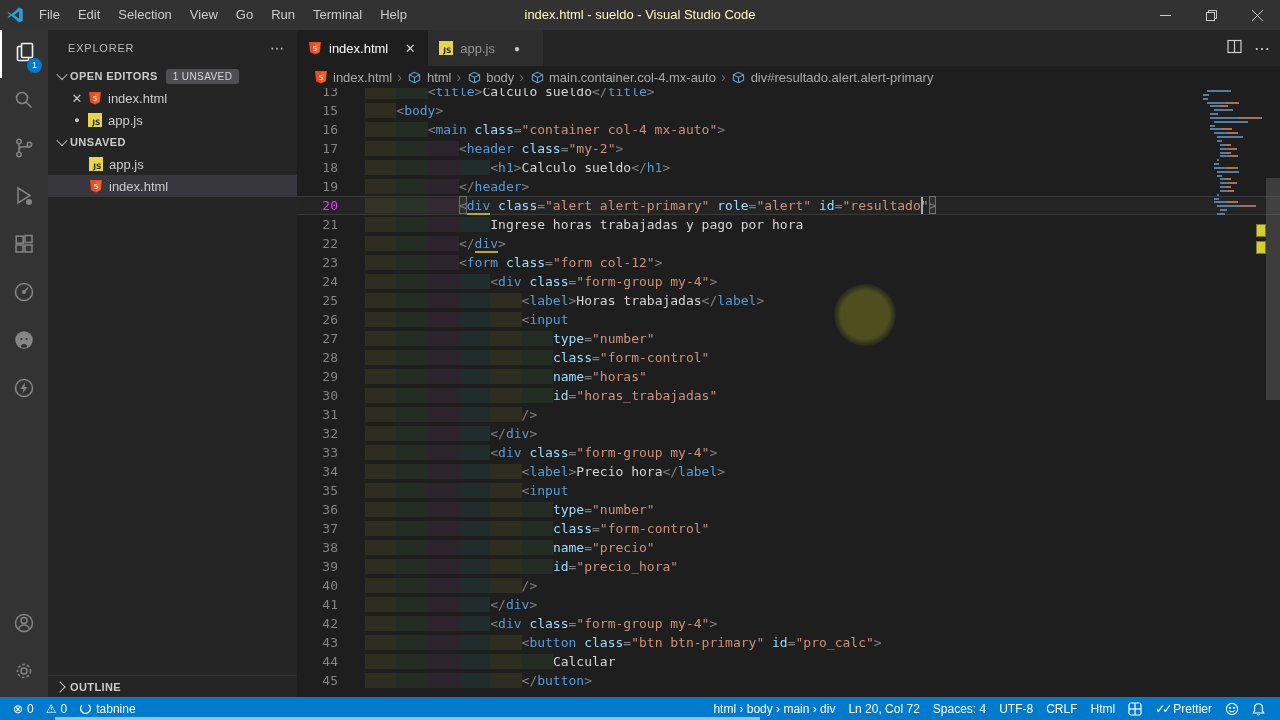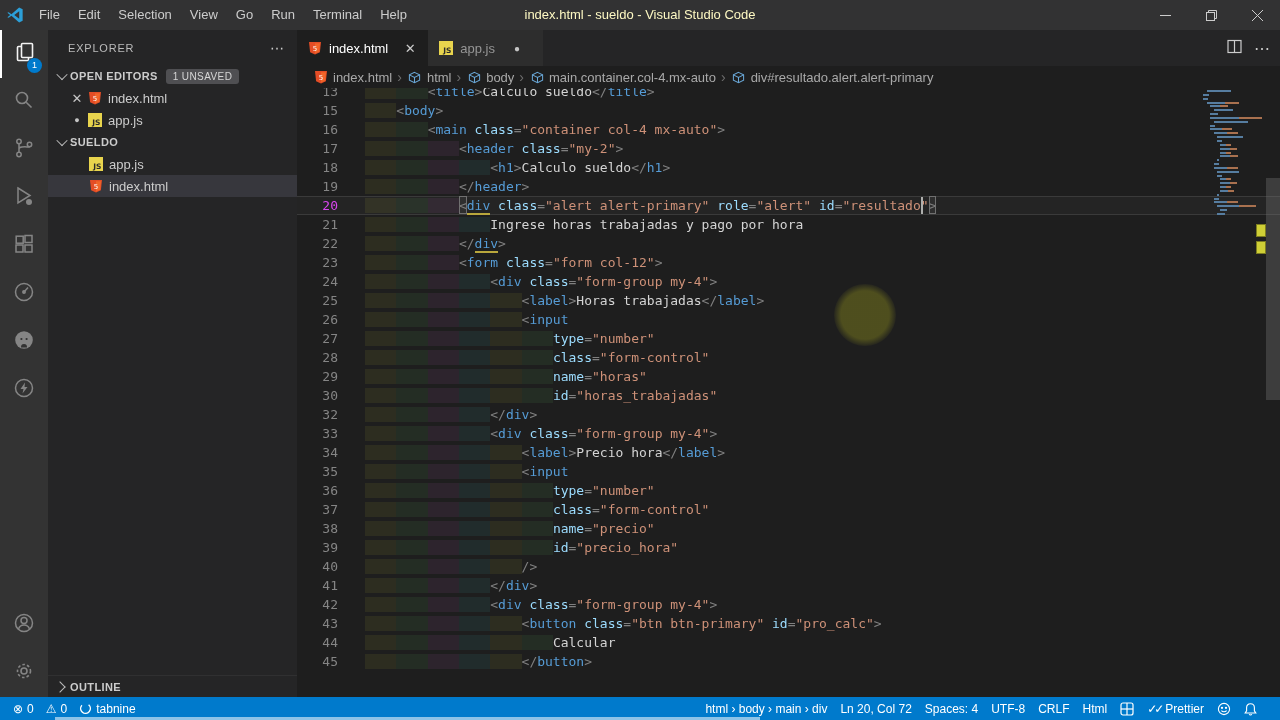--- a/index.html
+++ b/index.html
@@ -95,21 +95,21 @@
   .mm-line { display:flex; height:2px; margin-bottom:1.85px; }
   .mm-seg { height:2px; }
   .scrollbar { position:absolute; top:0; right:0; width:14px; height:100%; }
   .sb-thumb { position:absolute; left:0; width:14px; background:rgba(121,121,121,0.35); }
   .ov-mark { position:absolute; width:10px; height:13px; background:#cfcf36; border:1px solid #7d7d20; }
 
   
   .statusbar { position:absolute; left:0; bottom:0; width:1280px; height:23px; background:#007acc;
     color:#ffffff; font-size:12px; display:flex; align-items:center; z-index:40; }
   .sb-left { display:flex; align-items:center; padding-left:8px; gap:2px; }
-  .sb-right { margin-left:auto; display:flex; align-items:center; padding-right:18px; gap:3px; }
+  .sb-right { margin-left:auto; display:flex; align-items:center; padding-right:10px; gap:3px; }
   .sb-item { display:flex; align-items:center; gap:4px; padding:0 5px; height:23px; white-space:nowrap; }
   .sb-item .ic { font-size:12px; display:inline-flex; align-items:center; }
   .progress-strip { position:absolute; left:55px; bottom:0; width:705px; height:3px;
     background:rgba(255,255,255,0.55); z-index:50; }
 </style>
 </head>
 <body>
 
 <div class="app">
 
@@ -255,21 +255,21 @@
               <svg width="14" height="14" viewBox="0 0 14 14">
                 <rect width="14" height="14" fill="#e8d44d"></rect>
                 <text x="12.5" y="12" font-size="7.5" font-weight="bold" font-family="DejaVu Sans, sans-serif" fill="#2a2a2a" text-anchor="end">JS</text>
               </svg>
             </span>
             <span>app.js</span>
           </div>
         </div>
       <div class="sec-header">
         <span class="chev down"></span>
-        <span class="lbl">SUELDO</span>
+        <span class="lbl">UNSAVED</span>
       </div>
       <div id="folder-rows">
           <div class="row22">
             <span class="tree-indent"></span>
             <span class="ficon">
               <svg width="14" height="14" viewBox="0 0 14 14">
                 <rect width="14" height="14" fill="#e8d44d"></rect>
                 <text x="12.5" y="12" font-size="7.5" font-weight="bold" font-family="DejaVu Sans, sans-serif" fill="#2a2a2a" text-anchor="end">JS</text>
               </svg>
             </span>
@@ -388,20 +388,21 @@
             <div class="line"><span class="ln">21</span><span class="code"><span class="ind ind0">    </span><span class="ind ind1">    </span><span class="ind ind2">    </span><span class="ind ind3">    </span>Ingrese horas trabajadas y pago por hora</span></div>
             <div class="line"><span class="ln">22</span><span class="code"><span class="ind ind0">    </span><span class="ind ind1">    </span><span class="ind ind2">    </span><span class="pun">&lt;/</span><span class="tag">div</span><span class="pun">&gt;</span></span><span class="tag-underline" style="left: calc(14ch + 68px); width: 3ch;"></span></div>
             <div class="line"><span class="ln">23</span><span class="code"><span class="ind ind0">    </span><span class="ind ind1">    </span><span class="ind ind2">    </span><span class="pun">&lt;</span><span class="tag">form</span> <span class="attr">class</span><span class="pun">=</span><span class="str">"form col-12"</span><span class="pun">&gt;</span></span></div>
             <div class="line"><span class="ln">24</span><span class="code"><span class="ind ind0">    </span><span class="ind ind1">    </span><span class="ind ind2">    </span><span class="ind ind3">    </span><span class="pun">&lt;</span><span class="tag">div</span> <span class="attr">class</span><span class="pun">=</span><span class="str">"form-group my-4"</span><span class="pun">&gt;</span></span></div>
             <div class="line"><span class="ln">25</span><span class="code"><span class="ind ind0">    </span><span class="ind ind1">    </span><span class="ind ind2">    </span><span class="ind ind3">    </span><span class="ind ind0">    </span><span class="pun">&lt;</span><span class="tag">label</span><span class="pun">&gt;</span>Horas trabajadas<span class="pun">&lt;/</span><span class="tag">label</span><span class="pun">&gt;</span></span></div>
             <div class="line"><span class="ln">26</span><span class="code"><span class="ind ind0">    </span><span class="ind ind1">    </span><span class="ind ind2">    </span><span class="ind ind3">    </span><span class="ind ind0">    </span><span class="pun">&lt;</span><span class="tag">input</span></span></div>
             <div class="line"><span class="ln">27</span><span class="code"><span class="ind ind0">    </span><span class="ind ind1">    </span><span class="ind ind2">    </span><span class="ind ind3">    </span><span class="ind ind0">    </span><span class="ind ind1">    </span><span class="attr">type</span><span class="pun">=</span><span class="str">"number"</span></span></div>
             <div class="line"><span class="ln">28</span><span class="code"><span class="ind ind0">    </span><span class="ind ind1">    </span><span class="ind ind2">    </span><span class="ind ind3">    </span><span class="ind ind0">    </span><span class="ind ind1">    </span><span class="attr">class</span><span class="pun">=</span><span class="str">"form-control"</span></span></div>
             <div class="line"><span class="ln">29</span><span class="code"><span class="ind ind0">    </span><span class="ind ind1">    </span><span class="ind ind2">    </span><span class="ind ind3">    </span><span class="ind ind0">    </span><span class="ind ind1">    </span><span class="attr">name</span><span class="pun">=</span><span class="str">"horas"</span></span></div>
             <div class="line"><span class="ln">30</span><span class="code"><span class="ind ind0">    </span><span class="ind ind1">    </span><span class="ind ind2">    </span><span class="ind ind3">    </span><span class="ind ind0">    </span><span class="ind ind1">    </span><span class="attr">id</span><span class="pun">=</span><span class="str">"horas_trabajadas"</span></span></div>
+            <div class="line"><span class="ln">31</span><span class="code"><span class="ind ind0">    </span><span class="ind ind1">    </span><span class="ind ind2">    </span><span class="ind ind3">    </span><span class="ind ind0">    </span><span class="pun">/&gt;</span></span></div>
             <div class="line"><span class="ln">32</span><span class="code"><span class="ind ind0">    </span><span class="ind ind1">    </span><span class="ind ind2">    </span><span class="ind ind3">    </span><span class="pun">&lt;/</span><span class="tag">div</span><span class="pun">&gt;</span></span></div>
             <div class="line"><span class="ln">33</span><span class="code"><span class="ind ind0">    </span><span class="ind ind1">    </span><span class="ind ind2">    </span><span class="ind ind3">    </span><span class="pun">&lt;</span><span class="tag">div</span> <span class="attr">class</span><span class="pun">=</span><span class="str">"form-group my-4"</span><span class="pun">&gt;</span></span></div>
             <div class="line"><span class="ln">34</span><span class="code"><span class="ind ind0">    </span><span class="ind ind1">    </span><span class="ind ind2">    </span><span class="ind ind3">    </span><span class="ind ind0">    </span><span class="pun">&lt;</span><span class="tag">label</span><span class="pun">&gt;</span>Precio hora<span class="pun">&lt;/</span><span class="tag">label</span><span class="pun">&gt;</span></span></div>
             <div class="line"><span class="ln">35</span><span class="code"><span class="ind ind0">    </span><span class="ind ind1">    </span><span class="ind ind2">    </span><span class="ind ind3">    </span><span class="ind ind0">    </span><span class="pun">&lt;</span><span class="tag">input</span></span></div>
             <div class="line"><span class="ln">36</span><span class="code"><span class="ind ind0">    </span><span class="ind ind1">    </span><span class="ind ind2">    </span><span class="ind ind3">    </span><span class="ind ind0">    </span><span class="ind ind1">    </span><span class="attr">type</span><span class="pun">=</span><span class="str">"number"</span></span></div>
             <div class="line"><span class="ln">37</span><span class="code"><span class="ind ind0">    </span><span class="ind ind1">    </span><span class="ind ind2">    </span><span class="ind ind3">    </span><span class="ind ind0">    </span><span class="ind ind1">    </span><span class="attr">class</span><span class="pun">=</span><span class="str">"form-control"</span></span></div>
             <div class="line"><span class="ln">38</span><span class="code"><span class="ind ind0">    </span><span class="ind ind1">    </span><span class="ind ind2">    </span><span class="ind ind3">    </span><span class="ind ind0">    </span><span class="ind ind1">    </span><span class="attr">name</span><span class="pun">=</span><span class="str">"precio"</span></span></div>
             <div class="line"><span class="ln">39</span><span class="code"><span class="ind ind0">    </span><span class="ind ind1">    </span><span class="ind ind2">    </span><span class="ind ind3">    </span><span class="ind ind0">    </span><span class="ind ind1">    </span><span class="attr">id</span><span class="pun">=</span><span class="str">"precio_hora"</span></span></div>
             <div class="line"><span class="ln">40</span><span class="code"><span class="ind ind0">    </span><span class="ind ind1">    </span><span class="ind ind2">    </span><span class="ind ind3">    </span><span class="ind ind0">    </span><span class="pun">/&gt;</span></span></div>
             <div class="line"><span class="ln">41</span><span class="code"><span class="ind ind0">    </span><span class="ind ind1">    </span><span class="ind ind2">    </span><span class="ind ind3">    </span><span class="pun">&lt;/</span><span class="tag">div</span><span class="pun">&gt;</span></span></div>

